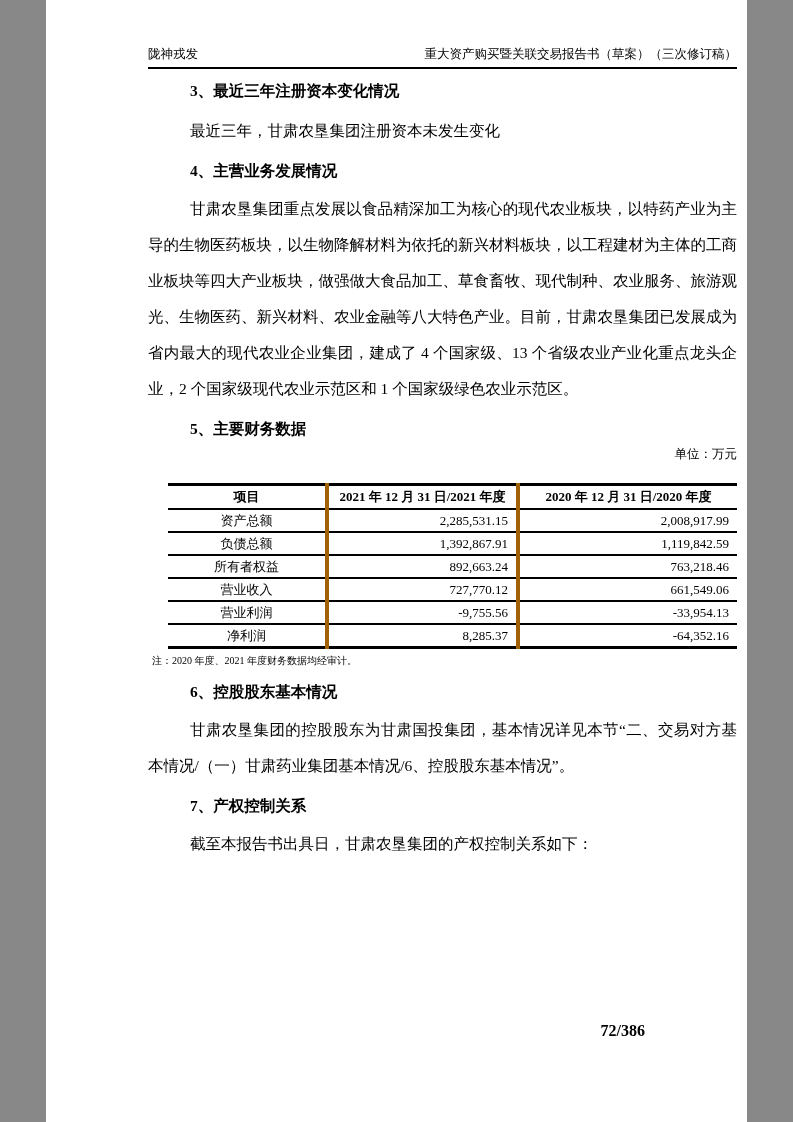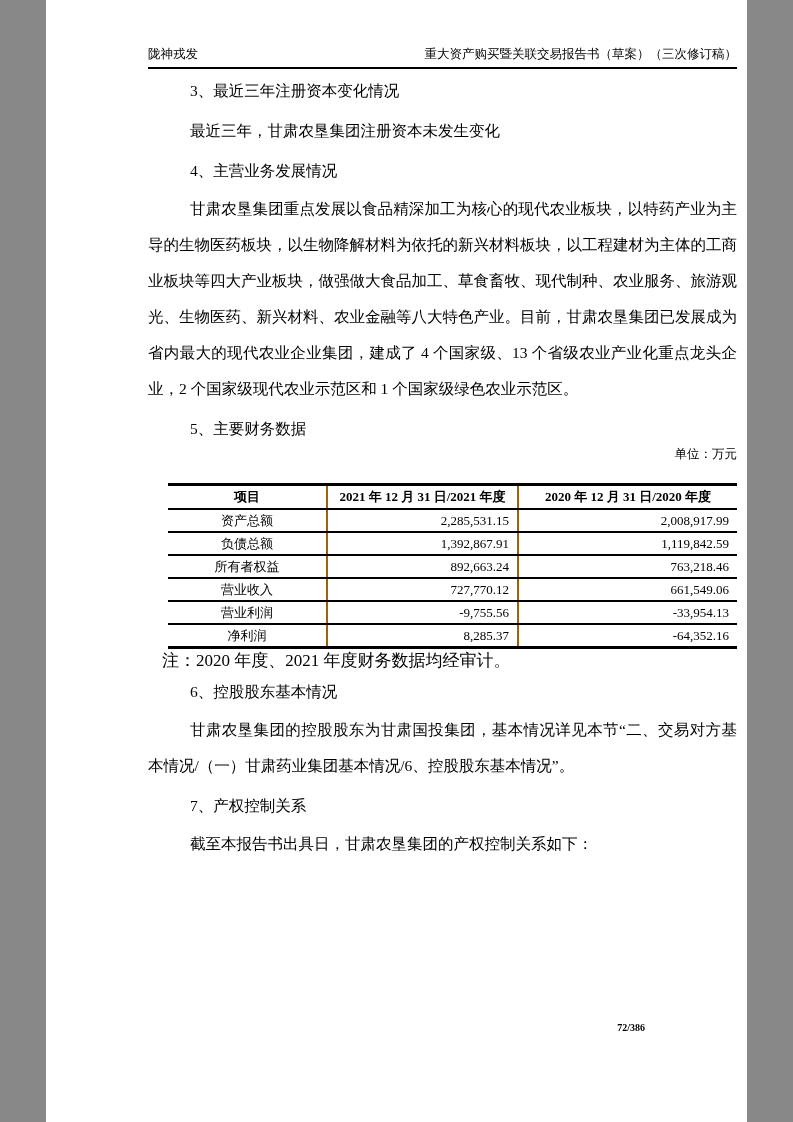--- a/index.html
+++ b/index.html
@@ -31,21 +31,21 @@
     text-align: justify;
     margin: 0;
   }
   .p1 { margin-top: 8px; line-height: 38px; }
   .heading {
     font-size: 15.5px;
     line-height: 34px;
     text-indent: 42px;
     margin: 0;
     margin-top: 5px;
-    font-weight: normal;
+    font-weight: bold;
   }
   .h6m, .h7m { }
   .p3 { margin-top: 5px; line-height: 36px; text-indent: 42px; }
   .p4 { margin-top: 3px; line-height: 36px; text-indent: 42px; }
   .p6 { margin-top: 3px; line-height: 36px; text-indent: 42px; }
   .p7 { margin-top: 3px; line-height: 36px; text-indent: 42px; }
 
   .unit-line {
     text-align: right;
     font-size: 12.5px;
@@ -68,35 +68,35 @@
     text-align: center;
     padding: 3px 2px;
     line-height: 16px;
     border-bottom: 2px solid #000;
   }
   table.fin td {
     padding: 3px 2px;
     line-height: 15px;
     border-bottom: 2px solid #000;
   }
-  table.fin th + th, table.fin td + td { border-left: 2px solid #a16207; }
+  table.fin th + th, table.fin td + td { border-left: 4px solid #a16207; }
   table.fin td:first-child { text-align: center; white-space: pre-line; font-family: Liberation Serif, serif; }
   table.fin td:not(:first-child) { text-align: right; padding-right: 8px; }
 
   .note {
-    font-size: 17px;
+    font-size: 10px;
     line-height: 18px;
-    margin: 3px 0 0 14px;
+    margin: 3px 0 0 4px;
   }
 
   .footer-page {
     position: absolute;
     top: 1022px;
     right: 102px;
-    font-size: 10px;
+    font-size: 16px;
     font-weight: bold;
   }
 </style>
 </head>
 <body>
 
 <div class="page">
   <div class="content">
 
     <div class="doc-header">

